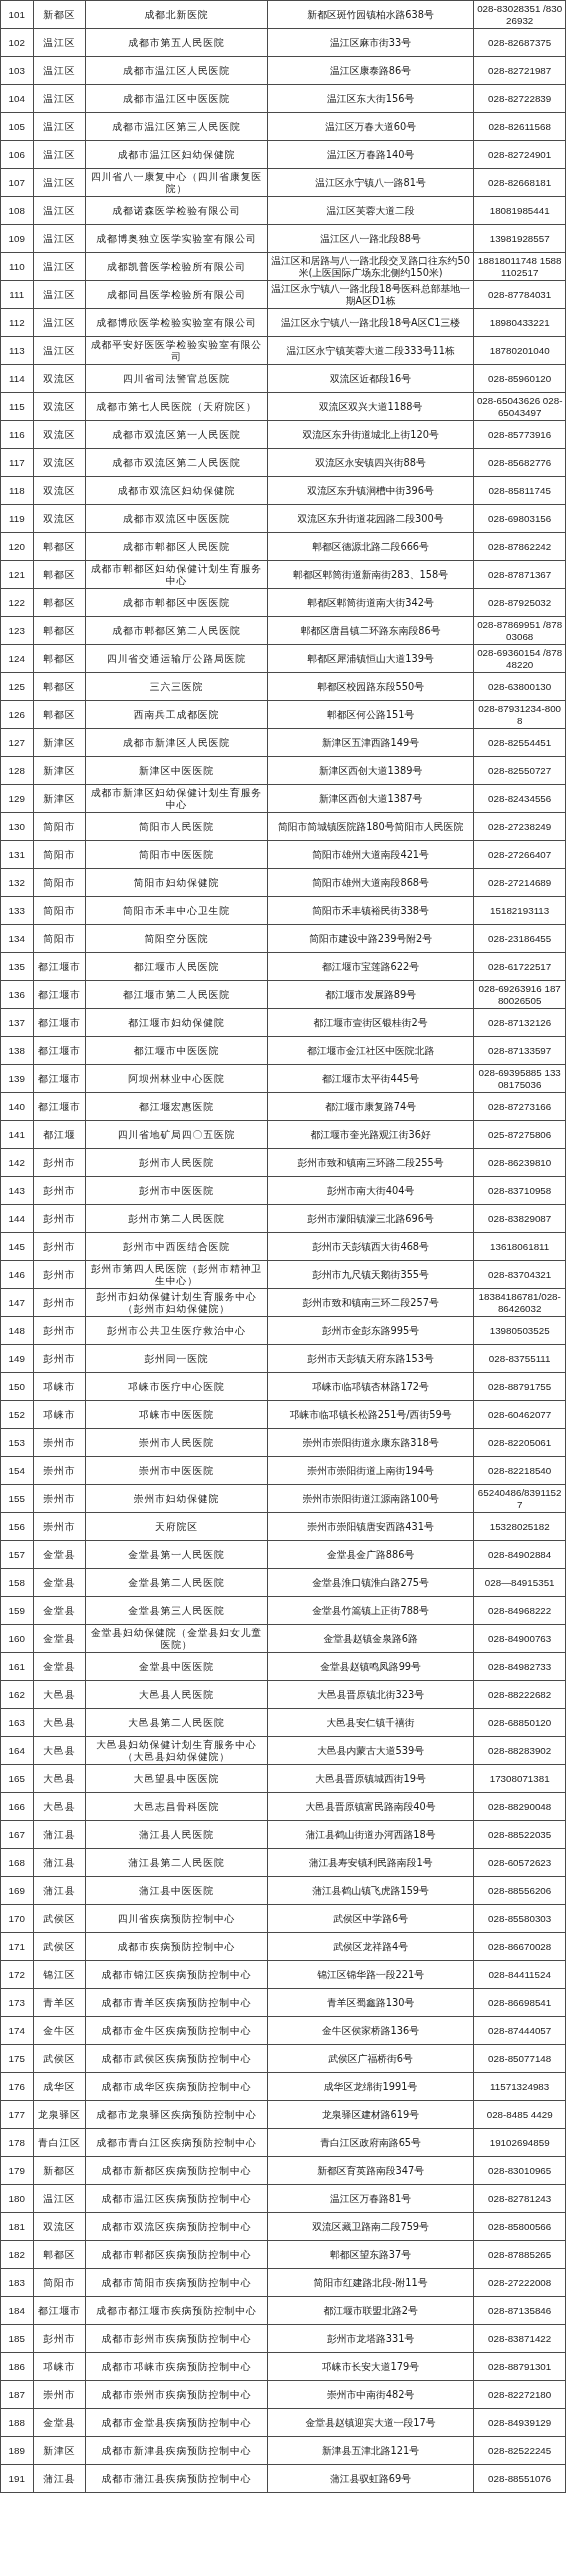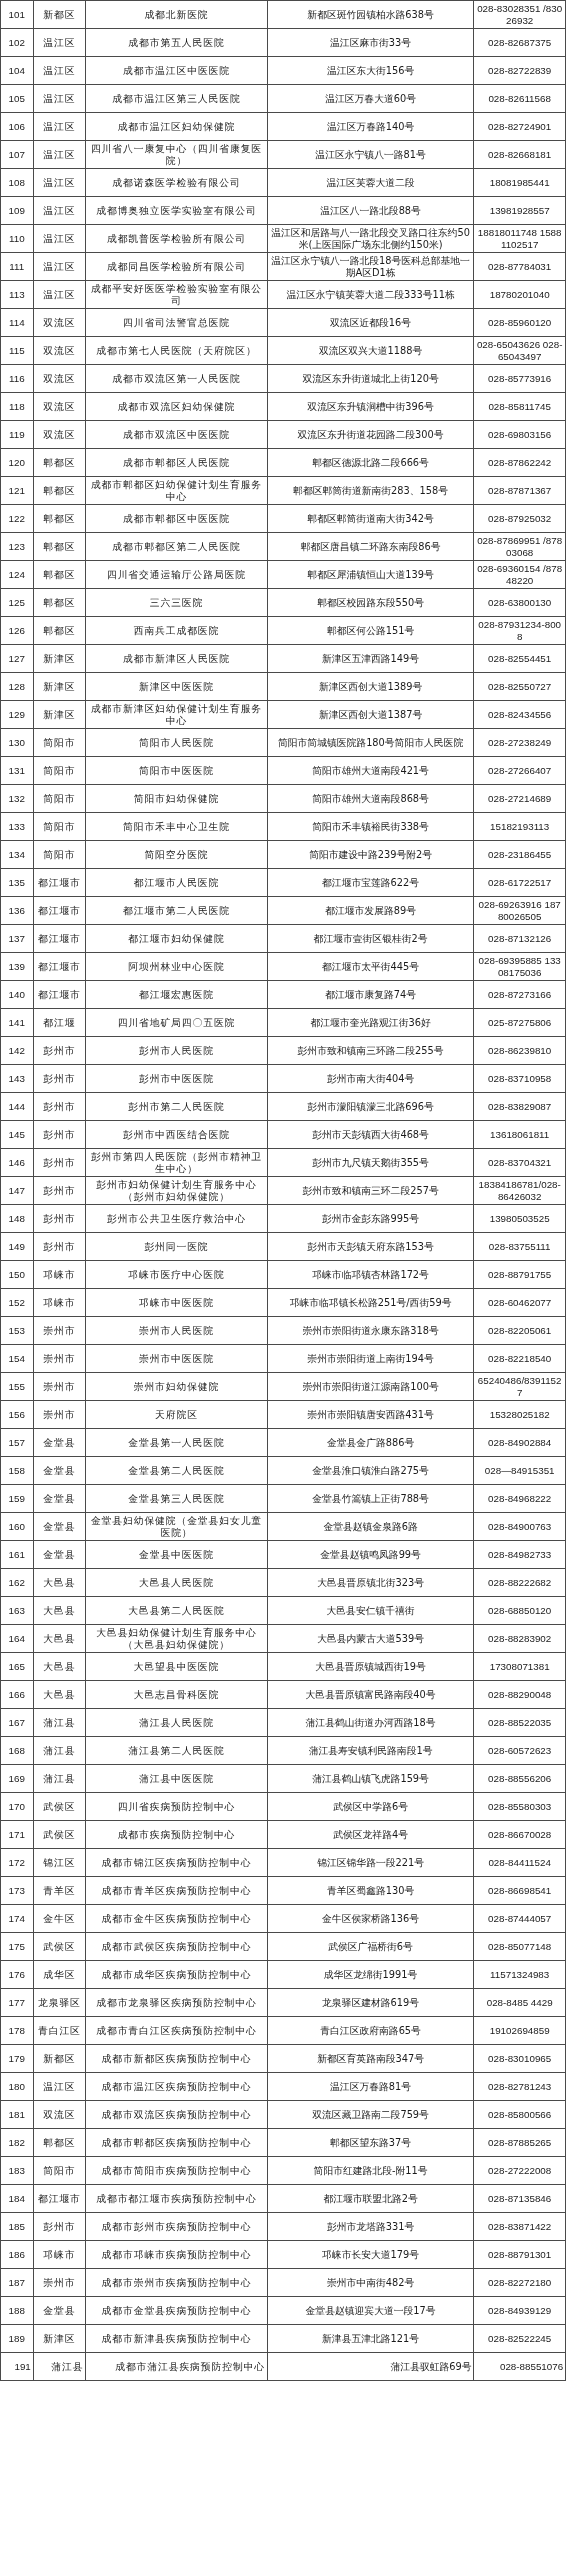--- a/index.html
+++ b/index.html
@@ -4,21 +4,21 @@
 <style>
   html, body { margin: 0; padding: 0; background: #ffffff; }
   body { width: 568px; height: 2576px; overflow: hidden; font-family: "DejaVu Sans", "Liberation Sans", sans-serif; color: #1a1a1a; }
   table.grid { border-collapse: collapse; width: 476px; table-layout: fixed; }
   table.grid td { border: 0.9px solid #4a4a4a; text-align: center; vertical-align: middle; padding: 0 1.8px; height: 27px; line-height: 11.5px; font-size: 9.8px; overflow: hidden; word-break: break-all; }
   td.c-no { width: 28px; font-family: "Liberation Sans", sans-serif; font-size: 10.6px; }
   td.c-dist { width: 48px; letter-spacing: 0.9px; }
   td.c-name { width: 177px; letter-spacing: 0.9px; }
   td.c-addr { width: 202px; }
   td.c-tel { width: 87px; font-family: "Liberation Sans", sans-serif; font-size: 10.6px; line-height: 11.5px; }
-  tr:last-child td { border-bottom: 0.9px solid #4a4a4a; text-align: right; }
+  tr:last-child td { border-bottom: 0.9px solid #4a4a4a; }
 </style>
 </head>
 <body>
 
 <table class="grid">
   <tbody id="table-body">
   <tr>
     <td class="c-no">101</td>
     <td class="c-dist">新都区</td>
     <td class="c-name">成都北新医院</td>
@@ -27,20 +27,27 @@
   </tr>
 
   <tr>
     <td class="c-no">102</td>
     <td class="c-dist">温江区</td>
     <td class="c-name">成都市第五人民医院</td>
     <td class="c-addr">温江区麻市街33号</td>
     <td class="c-tel">028-82687375</td>
   </tr>
 
+  <tr>
+    <td class="c-no">103</td>
+    <td class="c-dist">温江区</td>
+    <td class="c-name">成都市温江区人民医院</td>
+    <td class="c-addr">温江区康泰路86号</td>
+    <td class="c-tel">028-82721987</td>
+  </tr>
 
   <tr>
     <td class="c-no">104</td>
     <td class="c-dist">温江区</td>
     <td class="c-name">成都市温江区中医医院</td>
     <td class="c-addr">温江区东大街156号</td>
     <td class="c-tel">028-82722839</td>
   </tr>
 
   <tr>
@@ -92,20 +99,27 @@
   </tr>
 
   <tr>
     <td class="c-no">111</td>
     <td class="c-dist">温江区</td>
     <td class="c-name">成都同昌医学检验所有限公司</td>
     <td class="c-addr">温江区永宁镇八一路北段18号医科总部基地一期A区D1栋</td>
     <td class="c-tel">028-87784031</td>
   </tr>
 
+  <tr>
+    <td class="c-no">112</td>
+    <td class="c-dist">温江区</td>
+    <td class="c-name">成都博欣医学检验实验室有限公司</td>
+    <td class="c-addr">温江区永宁镇八一路北段18号A区C1三楼</td>
+    <td class="c-tel">18980433221</td>
+  </tr>
 
   <tr>
     <td class="c-no">113</td>
     <td class="c-dist">温江区</td>
     <td class="c-name">成都平安好医医学检验实验室有限公司</td>
     <td class="c-addr">温江区永宁镇芙蓉大道二段333号11栋</td>
     <td class="c-tel">18780201040</td>
   </tr>
 
   <tr>
@@ -125,20 +139,27 @@
   </tr>
 
   <tr>
     <td class="c-no">116</td>
     <td class="c-dist">双流区</td>
     <td class="c-name">成都市双流区第一人民医院</td>
     <td class="c-addr">双流区东升街道城北上街120号</td>
     <td class="c-tel">028-85773916</td>
   </tr>
 
+  <tr>
+    <td class="c-no">117</td>
+    <td class="c-dist">双流区</td>
+    <td class="c-name">成都市双流区第二人民医院</td>
+    <td class="c-addr">双流区永安镇四兴街88号</td>
+    <td class="c-tel">028-85682776</td>
+  </tr>
 
   <tr>
     <td class="c-no">118</td>
     <td class="c-dist">双流区</td>
     <td class="c-name">成都市双流区妇幼保健院</td>
     <td class="c-addr">双流区东升镇涧槽中街396号</td>
     <td class="c-tel">028-85811745</td>
   </tr>
 
   <tr>
@@ -286,20 +307,27 @@
   </tr>
 
   <tr>
     <td class="c-no">137</td>
     <td class="c-dist">都江堰市</td>
     <td class="c-name">都江堰市妇幼保健院</td>
     <td class="c-addr">都江堰市壹街区银桂街2号</td>
     <td class="c-tel">028-87132126</td>
   </tr>
 
+  <tr>
+    <td class="c-no">138</td>
+    <td class="c-dist">都江堰市</td>
+    <td class="c-name">都江堰市中医医院</td>
+    <td class="c-addr">都江堰市金江社区中医院北路</td>
+    <td class="c-tel">028-87133597</td>
+  </tr>
 
   <tr>
     <td class="c-no">139</td>
     <td class="c-dist">都江堰市</td>
     <td class="c-name">阿坝州林业中心医院</td>
     <td class="c-addr">都江堰市太平街445号</td>
     <td class="c-tel">028-69395885 13308175036</td>
   </tr>
 
   <tr>

